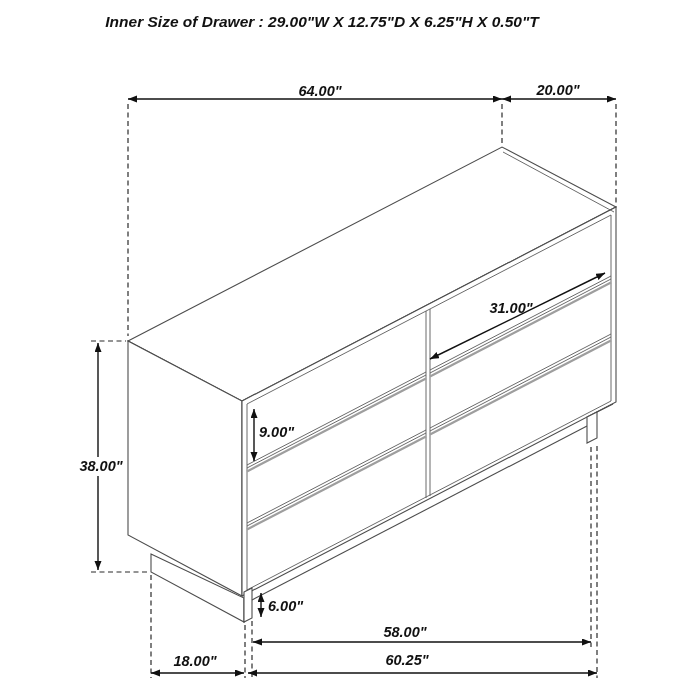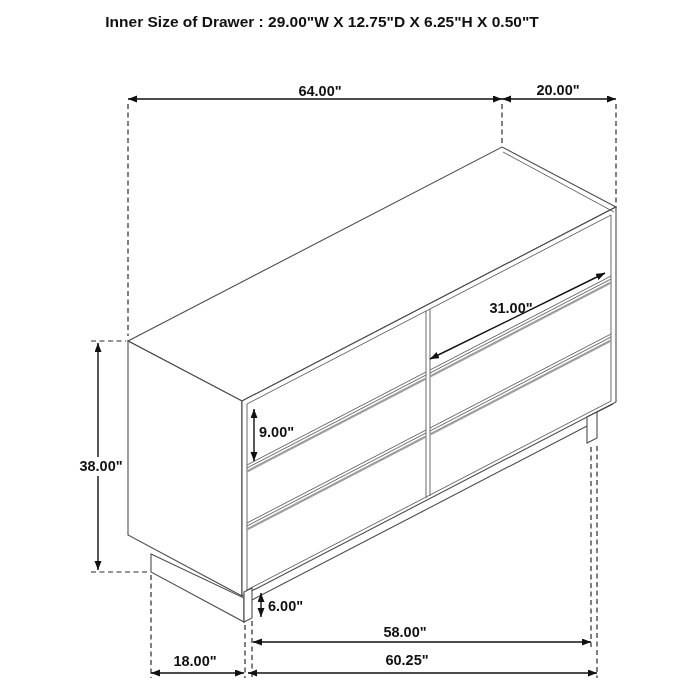--- a/index.html
+++ b/index.html
@@ -7,20 +7,21 @@
     padding: 0;
     background: #ffffff;
   }
   .canvas {
     position: relative;
     width: 700px;
     height: 700px;
     background: #ffffff;
     overflow: hidden;
     font-family: "Liberation Sans", sans-serif;
+    font-style: italic;
   }
   svg text {
     font-family: "Liberation Sans", sans-serif;
     font-weight: bold;
     fill: #111111;
   }
   .dim-label { font-size: 14.5px; }
   .title-label { font-size: 15.5px; }
   .outline { stroke: #4d4d4d; stroke-width: 1.1; fill: none; }
   .face { stroke: #4d4d4d; stroke-width: 1.1; fill: #ffffff; }

